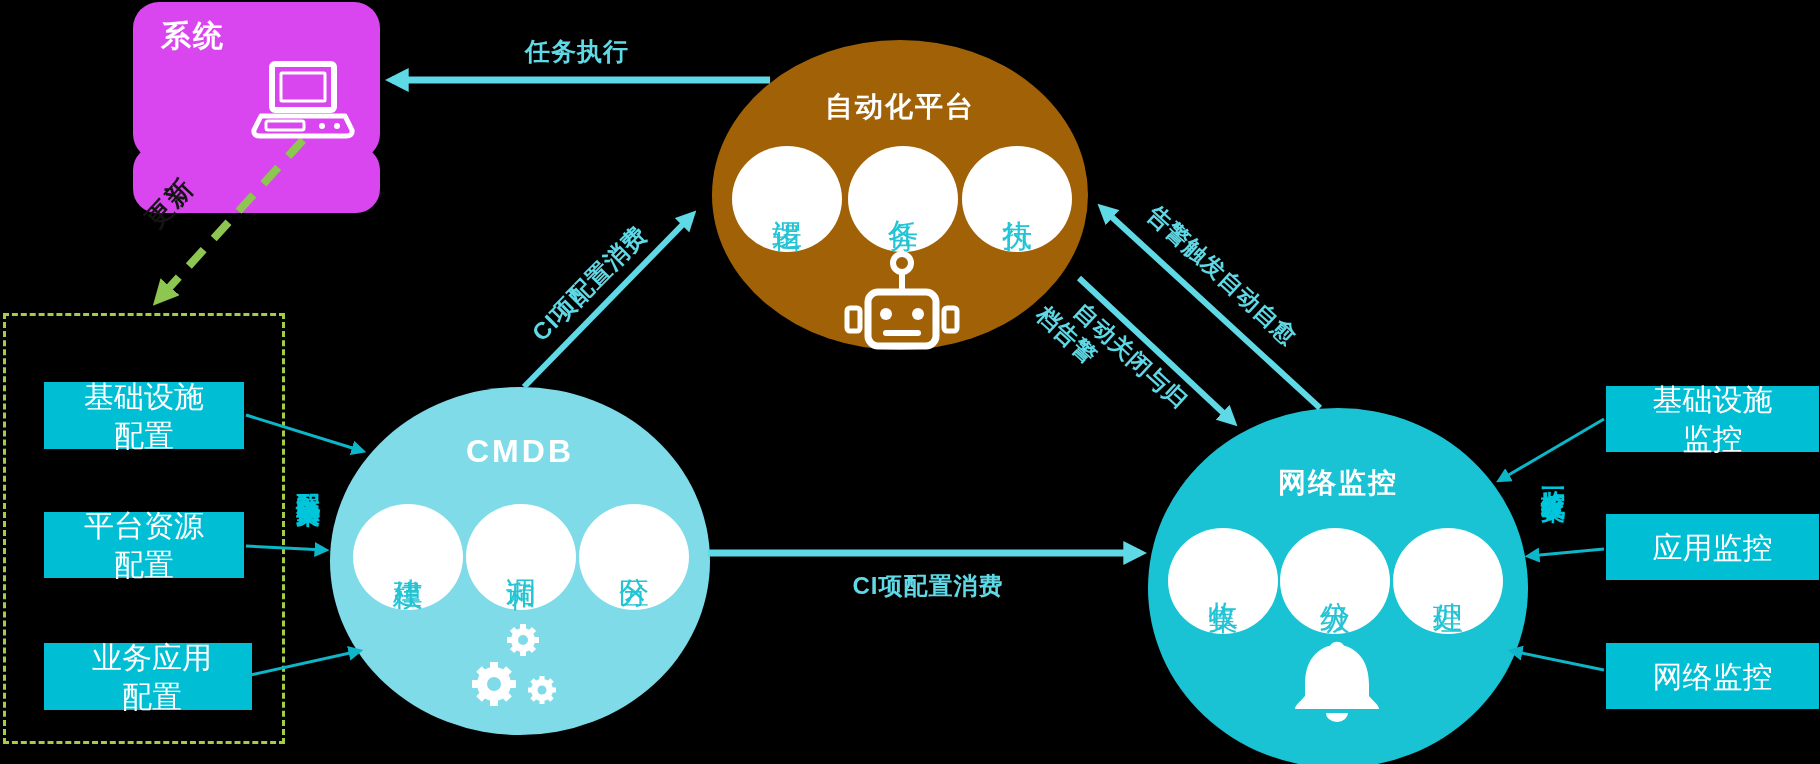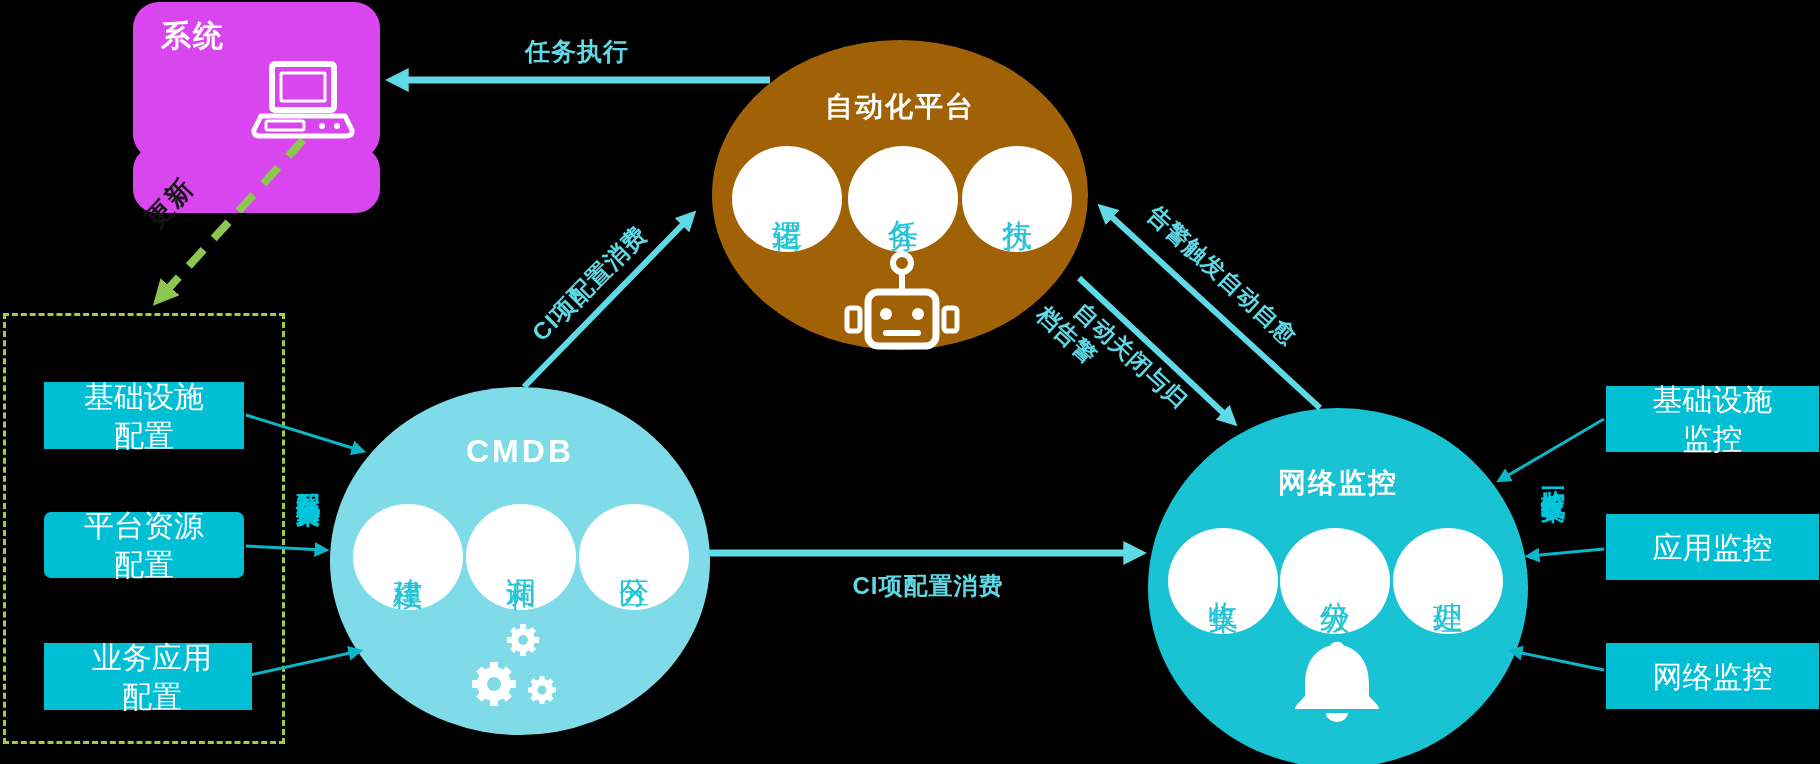--- a/index.html
+++ b/index.html
@@ -42,21 +42,21 @@
 
     <div class="abs sysbox" style="left:133px;top:146px;width:247px;height:67px;border-radius:24px;"></div>
     <div class="abs sysbox" style="left:133px;top:2px;width:247px;height:158px;">
       <div class="abs systitle" style="left:28px;top:14px;">系统</div>
     </div>
 
     <div class="abs dashedbox" style="left:3px;top:313px;width:276px;height:425px;"></div>
 
     <div class="abs srcbox pre" style="left:44px;top:382px;height:67px;">基础设施
 配置</div>
-    <div class="abs srcbox pre" style="left:44px;top:512px;height:66px;border-radius:7px;">平台资源
+    <div class="abs srcbox pre" style="left:44px;top:512px;height:66px;">平台资源
 配置</div>
     <div class="abs srcbox pre" style="left:44px;top:643px;height:67px;padding-left:8px;">业务应用
 配置</div>
 
     <div class="abs srcbox srcbox-r pre" style="left:1606px;top:386px;height:66px;">基础设施
 监控</div>
     <div class="abs srcbox srcbox-r pre" style="left:1606px;top:514px;height:66px;">应用监控</div>
     <div class="abs srcbox srcbox-r pre" style="left:1606px;top:643px;height:66px;">网络监控</div>
 
     <div class="abs ellipse" style="left:712px;top:40px;width:376px;height:310px;background:#a16207;">

